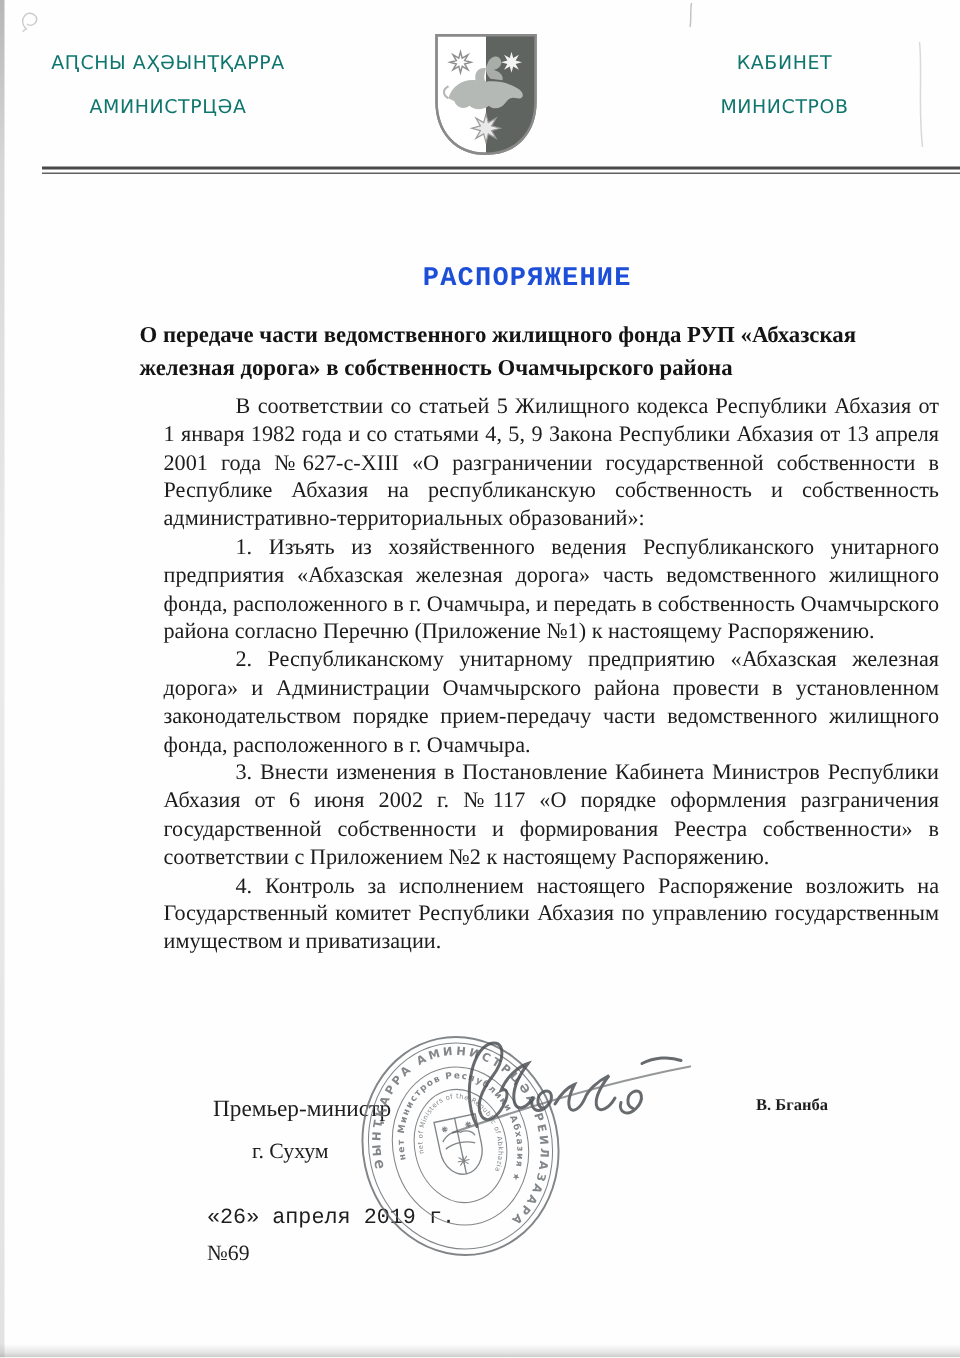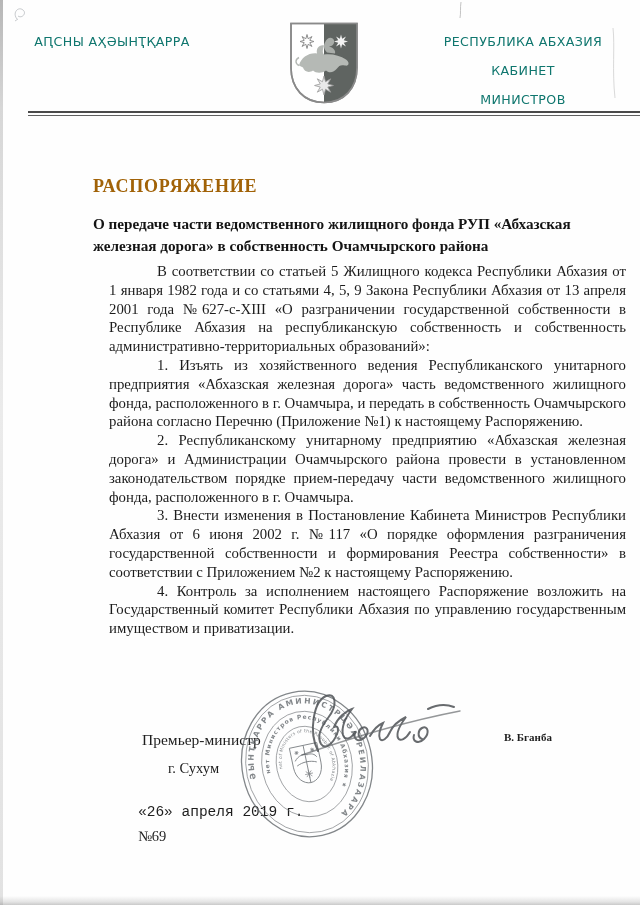--- a/index.html
+++ b/index.html
@@ -16,22 +16,22 @@
   }
   .hdr-left  { left:16px;  width:192px; }
   .hdr-right { left:420px; width:206px; }
   .emblem { position:absolute; left:289px; top:21px; width:70px; height:85px; }
   .rule {
     position:absolute; left:28px; top:111px; width:612px; height:2px;
     border-top:2px solid #4a4a4a; border-bottom:1px solid #606060;
   }
   
   .title {
-    position:absolute; left:93px; top:176px; width:517px; text-align:left;
-    font-size:18px; font-weight:bold; letter-spacing:.8px; color:#a16207;
+    position:absolute; left:93px; top:176px; width:517px; text-align:center;
+    font-size:18px; font-weight:bold; letter-spacing:.8px; color:#1d4ed8;font-family:Liberation Mono, monospace;
   }
   .subject {
     position:absolute; left:93px; top:213px; width:517px; 
     font-size:15.2px; font-weight:bold; line-height:21.5px; color:#141414;
   }
   
   .bodytext {
     position:absolute; left:109px; top:262px; width:517px;
     font-size:14.8px; line-height:18.8px; text-align:justify; color:#1c1c1c;
   }
@@ -71,39 +71,39 @@
   </svg>
   <svg class="mark-tick" viewBox="0 0 8 18">
     <path d="M4,1 C3,7 4,12 3,17" stroke="#b4b4b4" stroke-width="1" fill="none" opacity=".8"></path>
   </svg>
   <svg class="mark-crease" viewBox="0 0 10 74">
     <path d="M4,2 C6,20 3,45 6,72" stroke="#cfcfcf" stroke-width="1" fill="none" opacity=".8"></path>
   </svg>
 
   <div class="hdr-col hdr-left">
     <div>АԤСНЫ АҲӘЫНҬҚАРРА</div>
+    <div>АМИНИСТРЦӘА</div>
   </div>
 
   <svg class="emblem" viewBox="0 0 70 84">
     <defs>
       <path id="star8" d="M7,0 L2.77,1.15 L4.95,4.95 L1.15,2.77 L0,7 L-1.15,2.77 L-4.95,4.95 L-2.77,1.15 L-7,0 L-2.77,-1.15 L-4.95,-4.95 L-1.15,-2.77 L0,-7 L1.15,-2.77 L4.95,-4.95 L2.77,-1.15 Z"></path>
     </defs>
     <path d="M2,2 H68 V46 C68,67 55,81 35,81 C15,81 2,67 2,46 Z" fill="#ffffff" stroke="#8a8a8a" stroke-width="1.6"></path>
     <path d="M35,2 L68,2 L68,46 C68,67 55,81 35,81 Z" fill="#5f6461"></path>
     <use href="#star8" transform="translate(18,20)" fill="none" stroke="#8f8f8f" stroke-width="1"></use>
     <use href="#star8" transform="translate(52,20)" fill="#f3f3f3"></use>
     <path d="M10,44 C12,36 20,31 28,32 C27,27 30,23 35,24 C34,28 33,31 35,33 C43,32 51,34 57,38 C61,41 60,45 56,44 C52,43 50,44 48,47 C45,51 40,52 37,49 C33,52 27,52 24,49 C20,52 15,50 14,46 Z" fill="#b5b9b5"></path>
     <path d="M36,21 C38,15 44,15 45,19 C46,22 43,25 40,25 C44,26 47,29 46,32 L38,31 C35,28 34,24 36,21 Z" fill="#a9ada9"></path>
     <path d="M10,44 C6,42 6,38 10,36" stroke="#b5b9b5" stroke-width="1.4" fill="none"></path>
     <use href="#star8" transform="translate(35,64) scale(1.35)" fill="#e9e9e9" stroke="#9a9a9a" stroke-width="0.6"></use>
     <path d="M2,2 H68 V46 C68,67 55,81 35,81 C15,81 2,67 2,46 Z" fill="none" stroke="#8a8a8a" stroke-width="1.6"></path>
   </svg>
 
   <div class="hdr-col hdr-right">
-    <div>РЕСПУБЛИКА АБХАЗИЯ</div>
     <div>КАБИНЕТ</div>
     <div>МИНИСТРОВ</div>
   </div>
 
   <div class="rule"></div>
 
   <div class="title">РАСПОРЯЖЕНИЕ</div>
   <div class="subject">О передаче части ведомственного жилищного фонда РУП «Абхазская железная дорога» в собственность Очамчырского района</div>
 
   <div class="bodytext">

